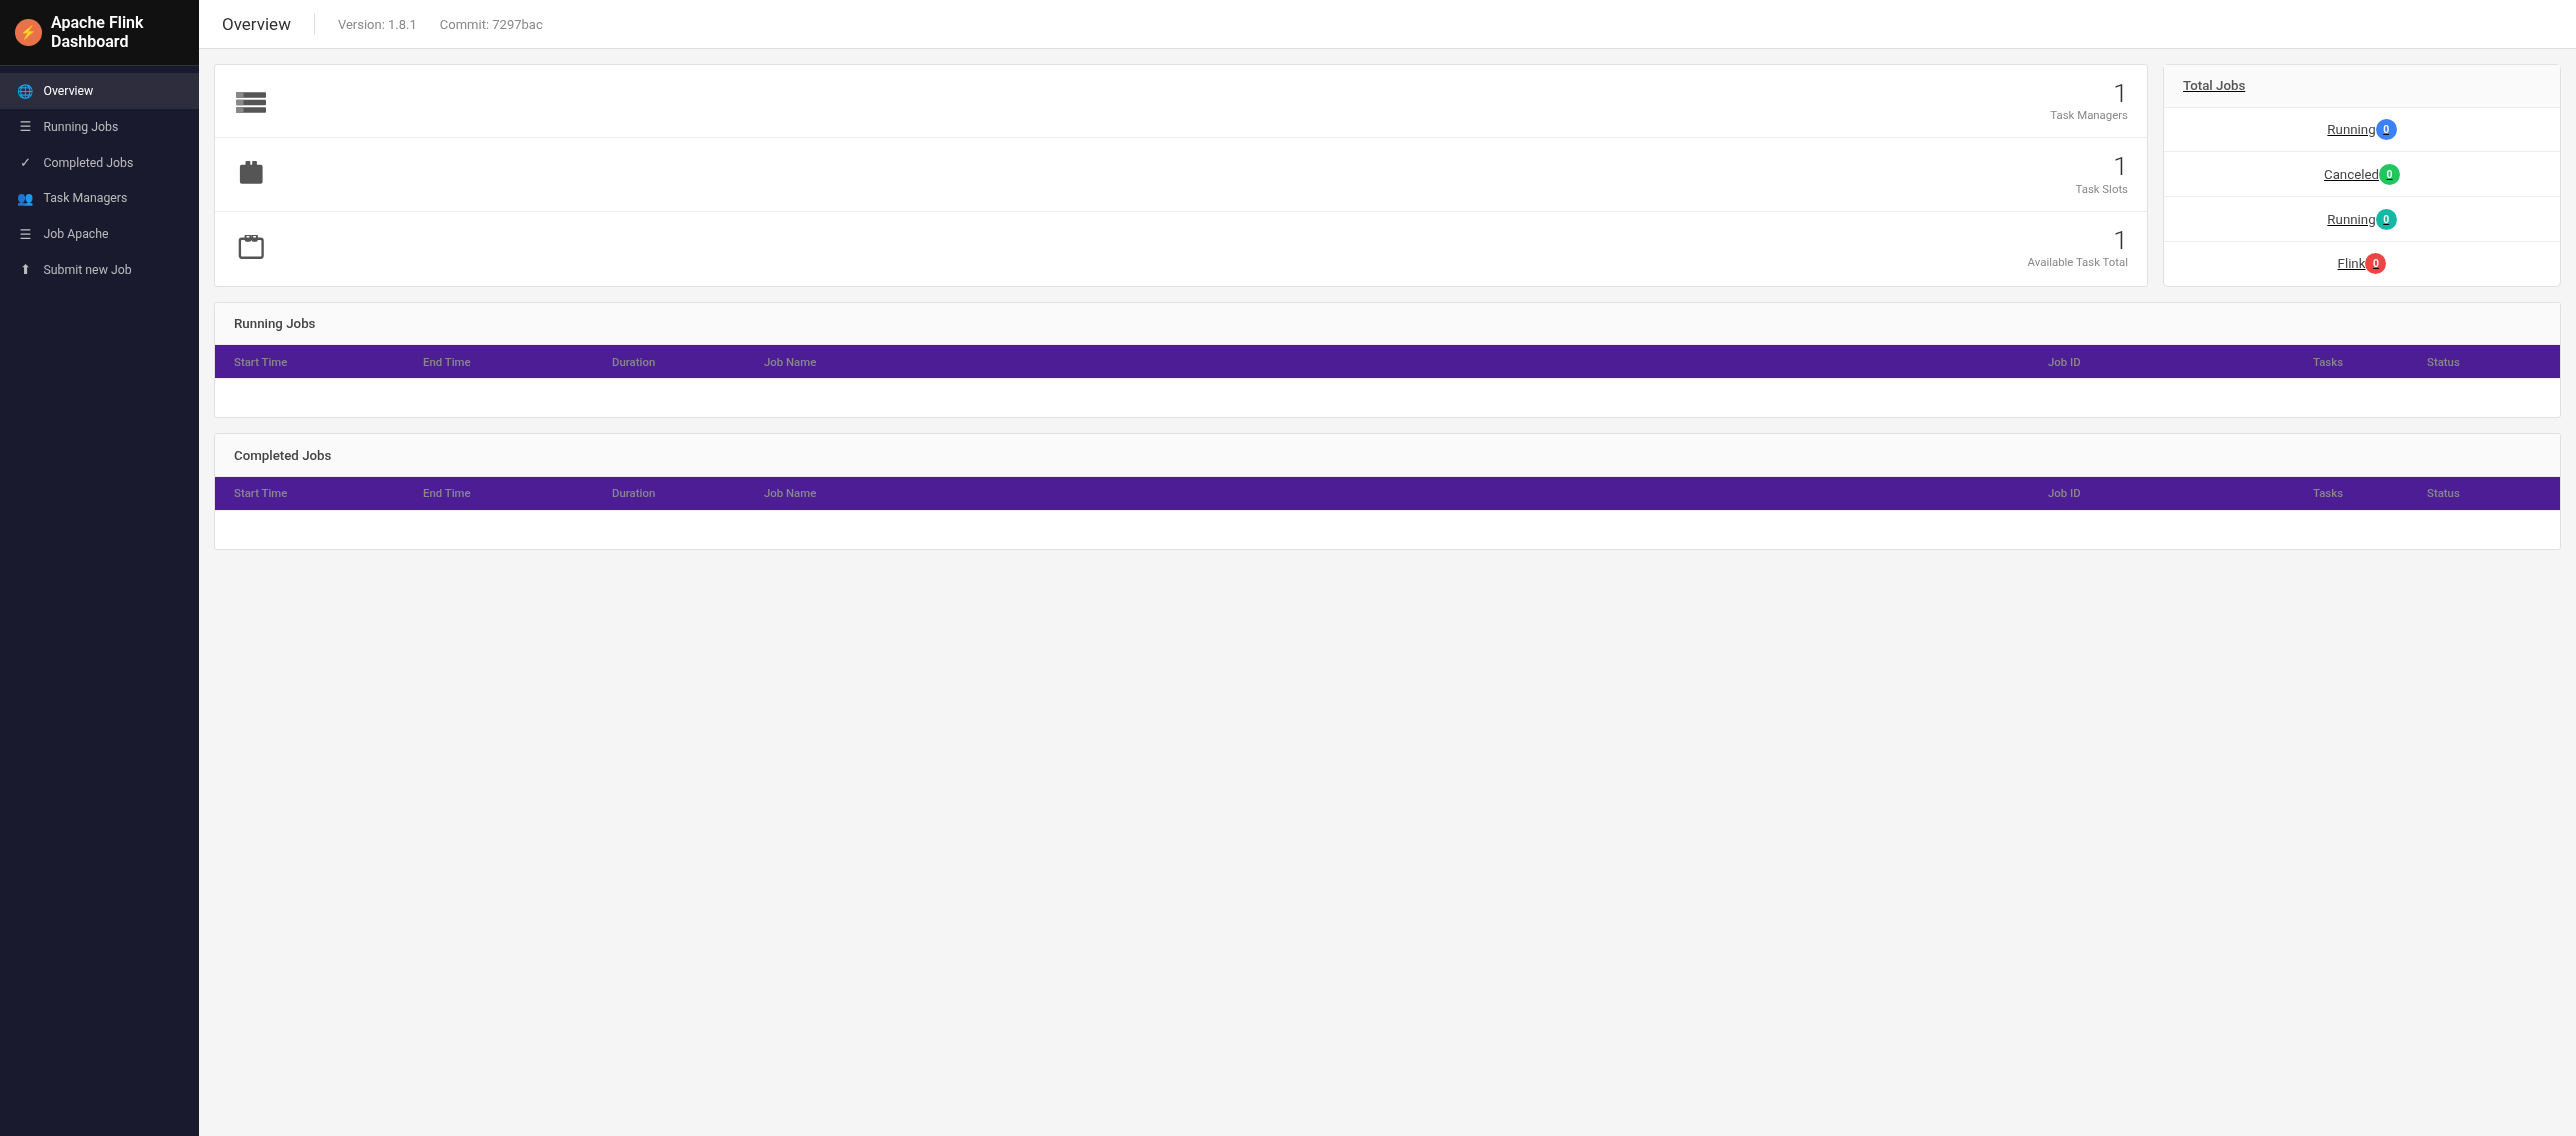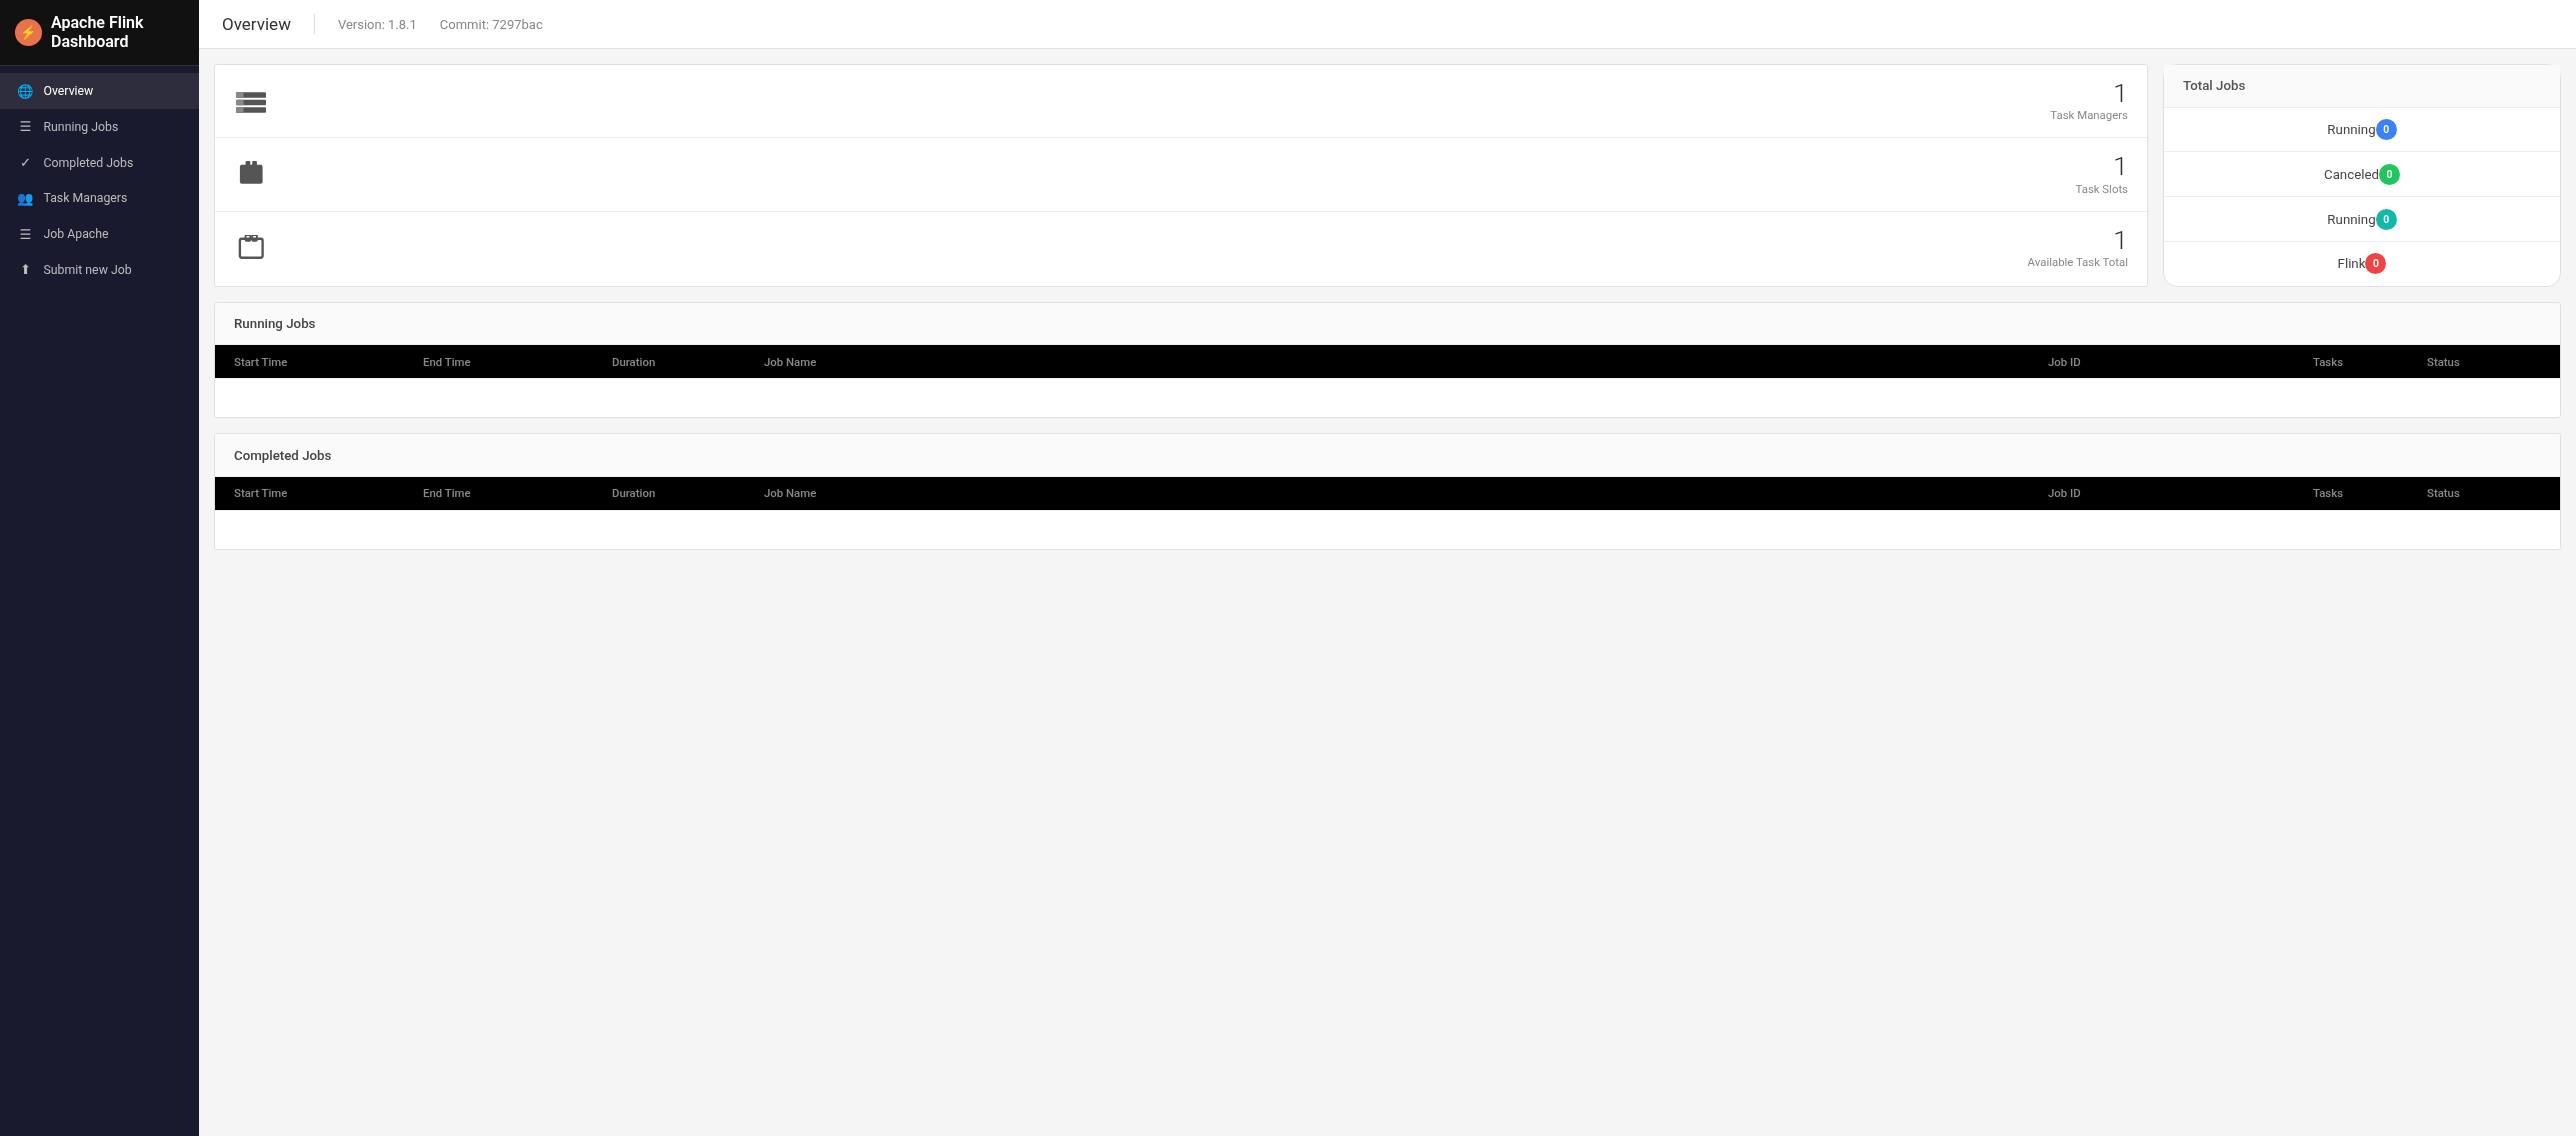--- a/index.html
+++ b/index.html
@@ -124,22 +124,23 @@
     .stats-label {
       font-size: 11.4px;
       color: #888;
       margin-top: 1.9px;
     }
 
     
     .total-jobs-card {
       background: white;
       border: 0.9px solid #e0e0e0;
-      border-radius: 14px;
+      border-radius: 5px;
       flex: 0 0 398px;
+      text-decoration: underline;
     }
     .total-jobs-header {
       padding: 13.3px 19px;
       border-bottom: 0.9px solid #eee;
       font-size: 13.3px;
       color: #555;
       font-weight: 500;
       background: #fafafa;
     }
     .total-jobs-row {
@@ -182,21 +183,21 @@
       font-size: 13.3px;
       font-weight: 500;
       color: #444;
       background: #fafafa;
     }
     .table-header {
       display: grid;
       grid-template-columns: 189px 189px 152px 1fr 265px 114px 114px;
       padding: 9.5px 19px;
       border-bottom: 0.9px solid #eee;
-      background: #000000;
+      background: #4c1d95;
     }
     .table-header-cell {
       font-size: 11.4px;
       color: #888;
       font-weight: 500;
       text-transform: none;
     }
     .table-empty {
       padding: 19px;
       min-height: 38px;

